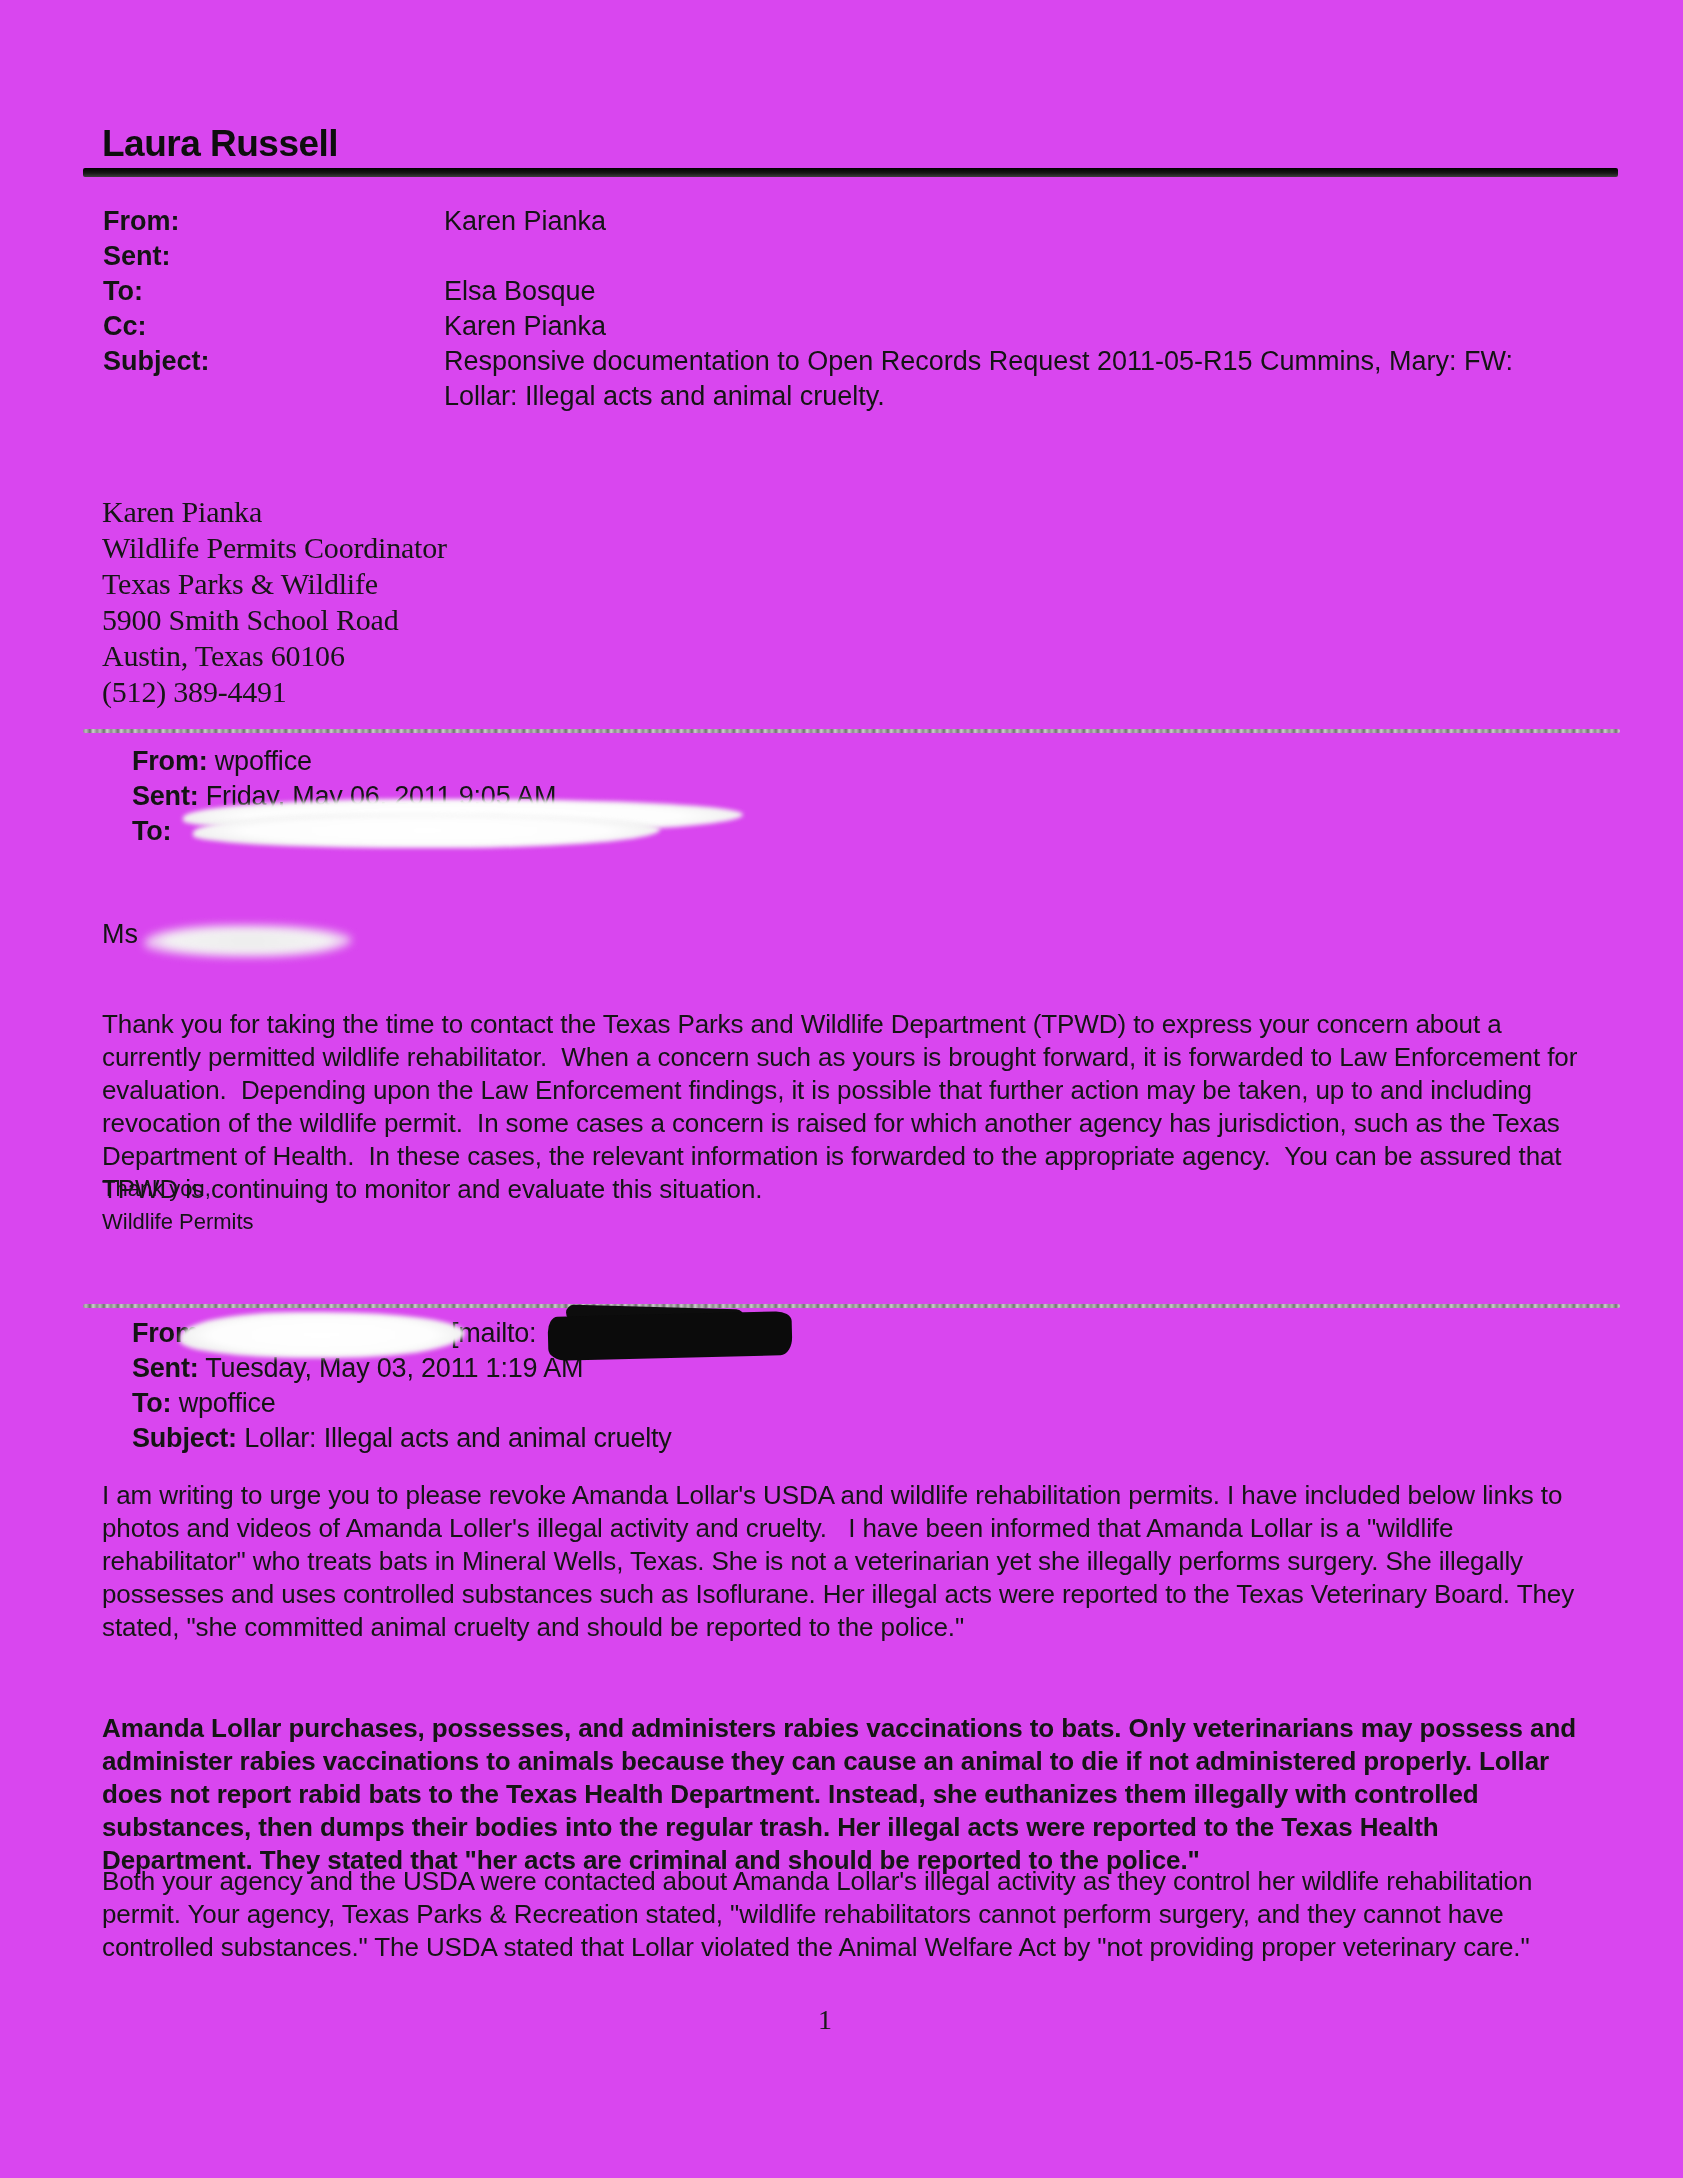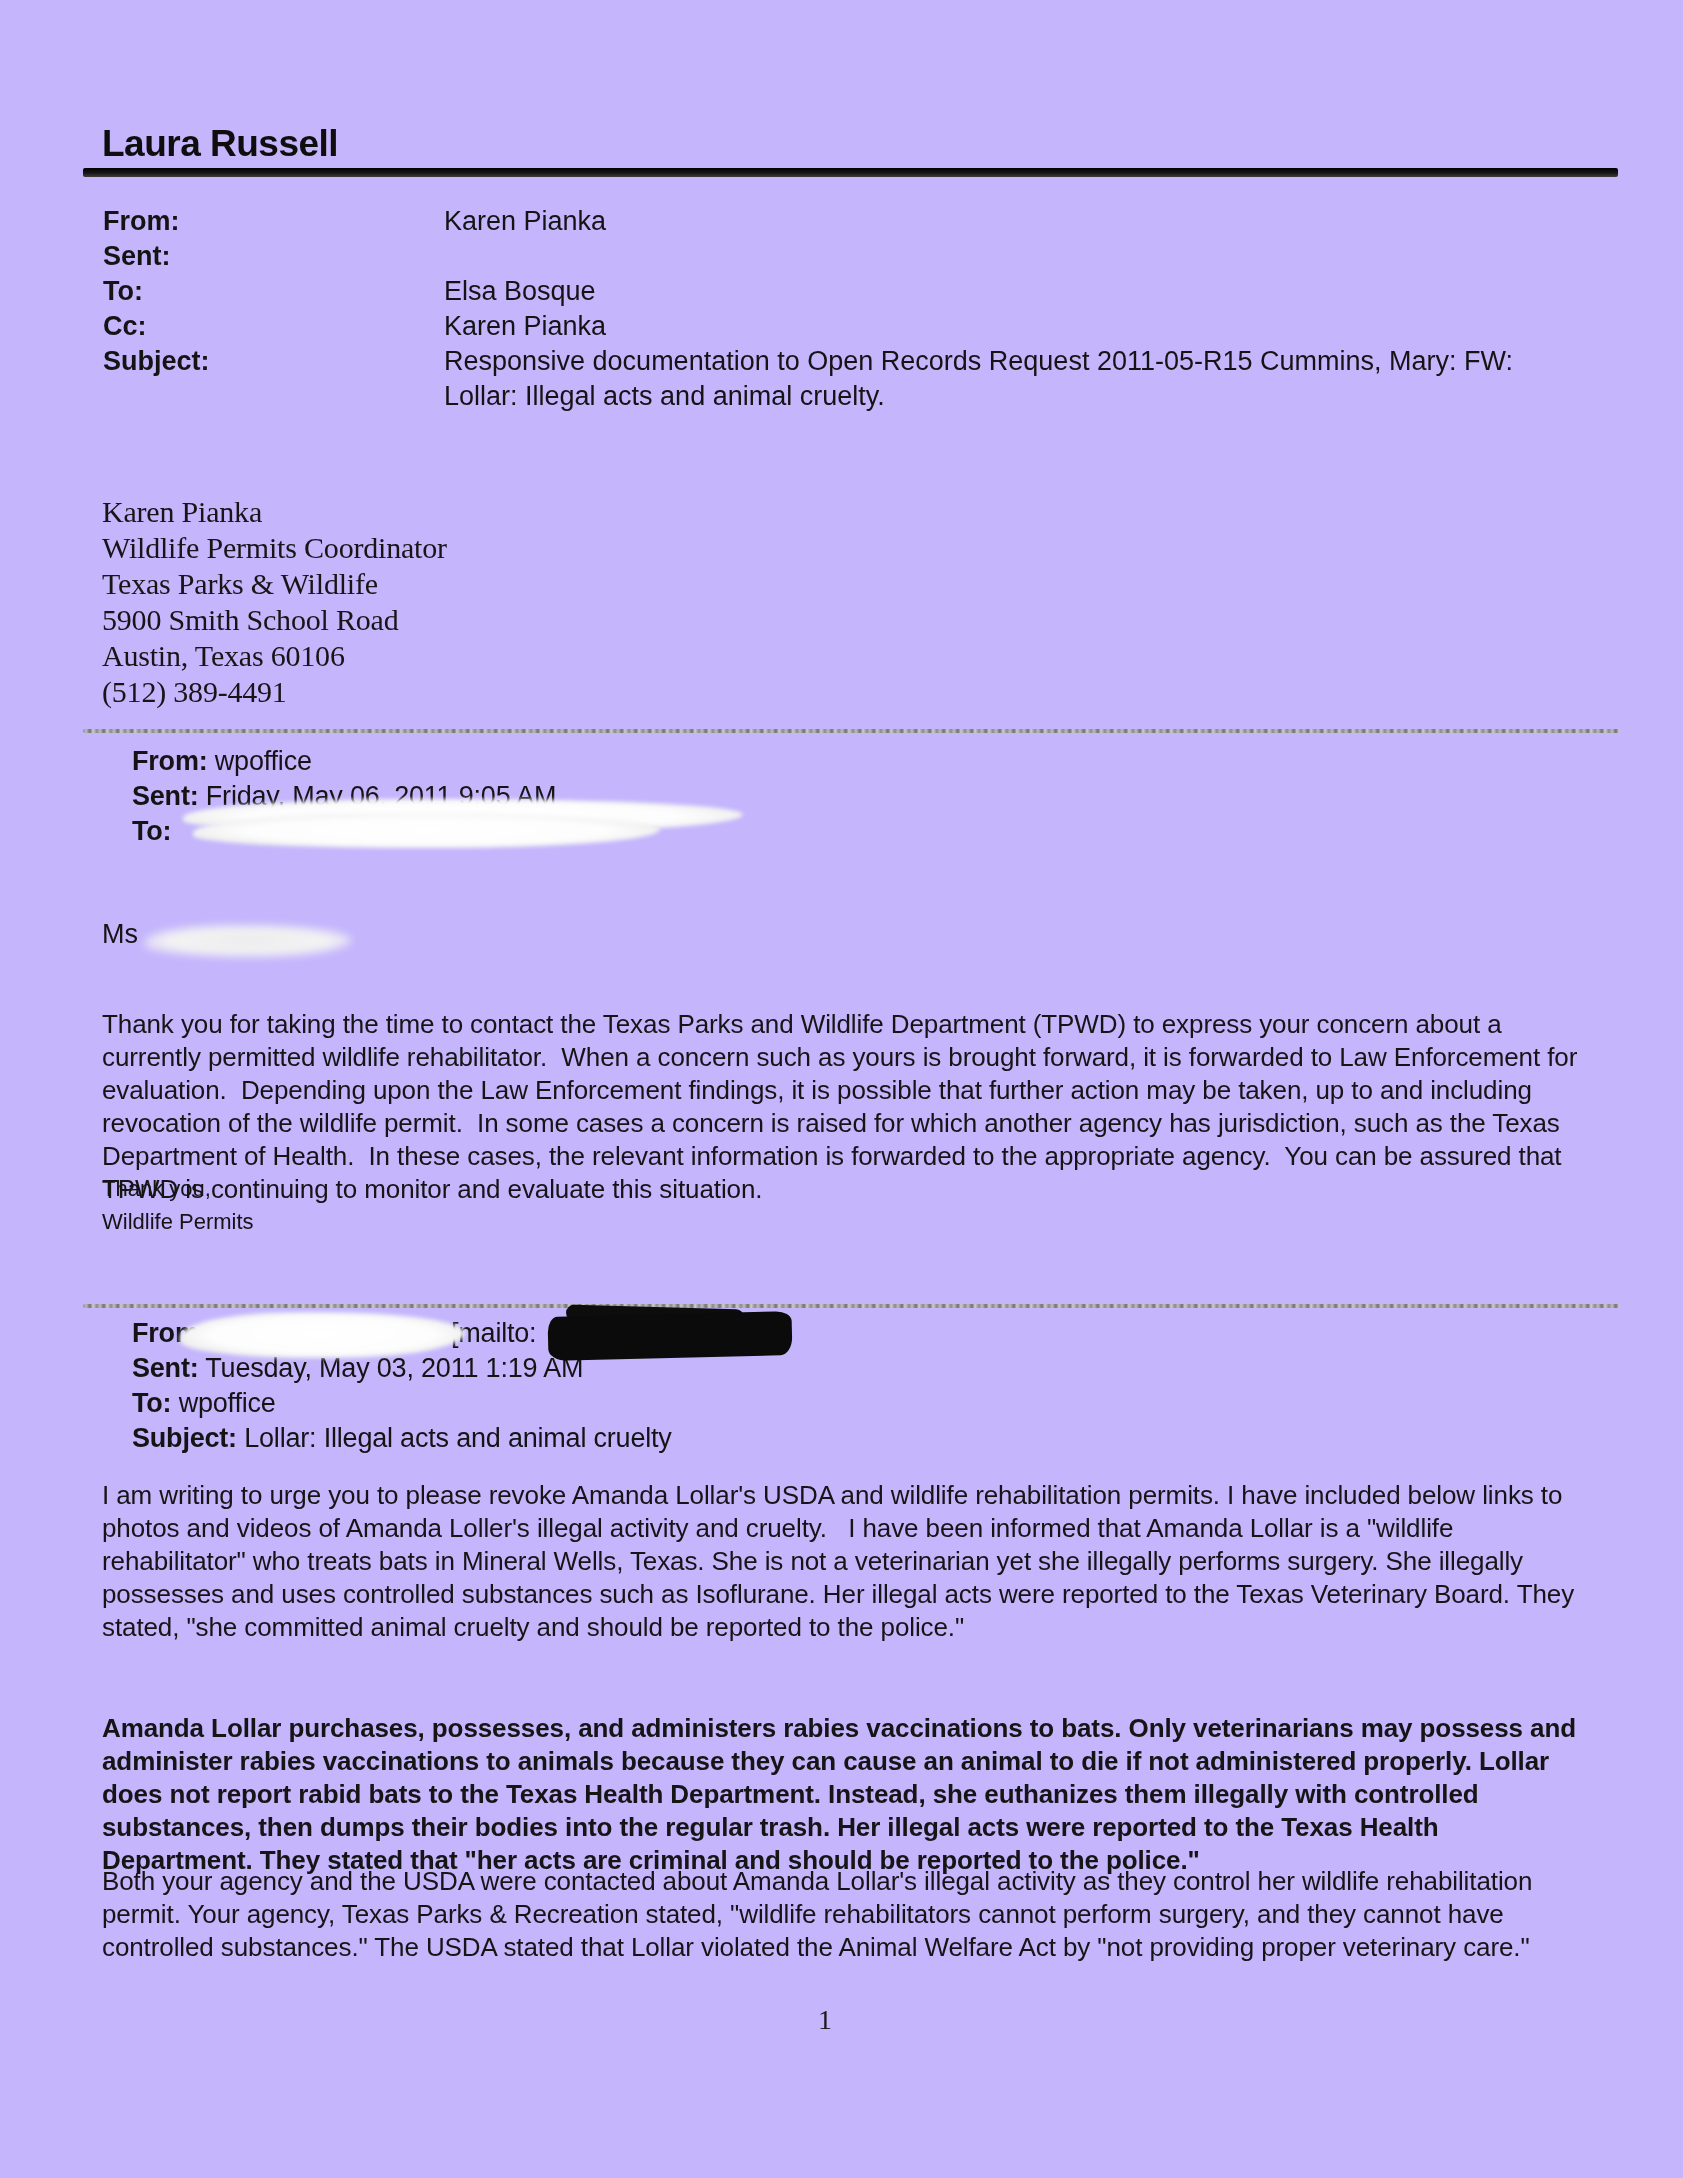--- a/index.html
+++ b/index.html
@@ -1,20 +1,20 @@
 <!DOCTYPE html>
 <html><head>
 <meta charset="utf-8">
 <style>
   html, body { margin: 0; padding: 0; background: #ffffff; }
   .page {
     position: relative;
     width: 1683px;
     height: 2178px;
-    background: #c4b5fd;
+    background: #d946ef;
     font-family: "Liberation Sans", sans-serif;
     color: #141414;
     overflow: hidden;
   }
   .abs { position: absolute; }
 
   
   .doc-title {
     left: 102px; top: 123px;
     font-size: 37px; font-weight: bold; letter-spacing: -0.5px;

